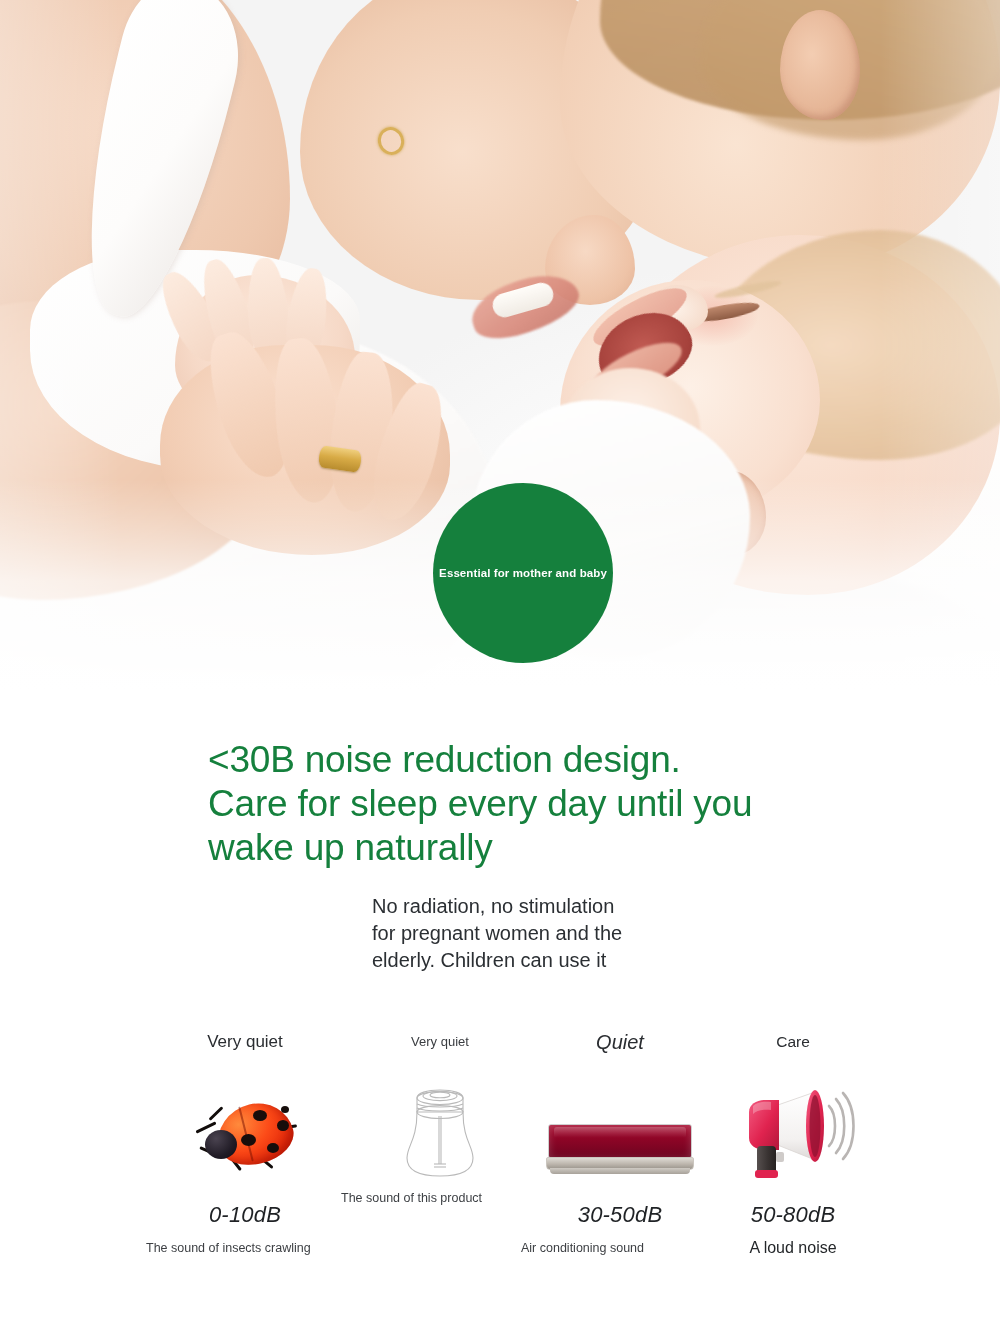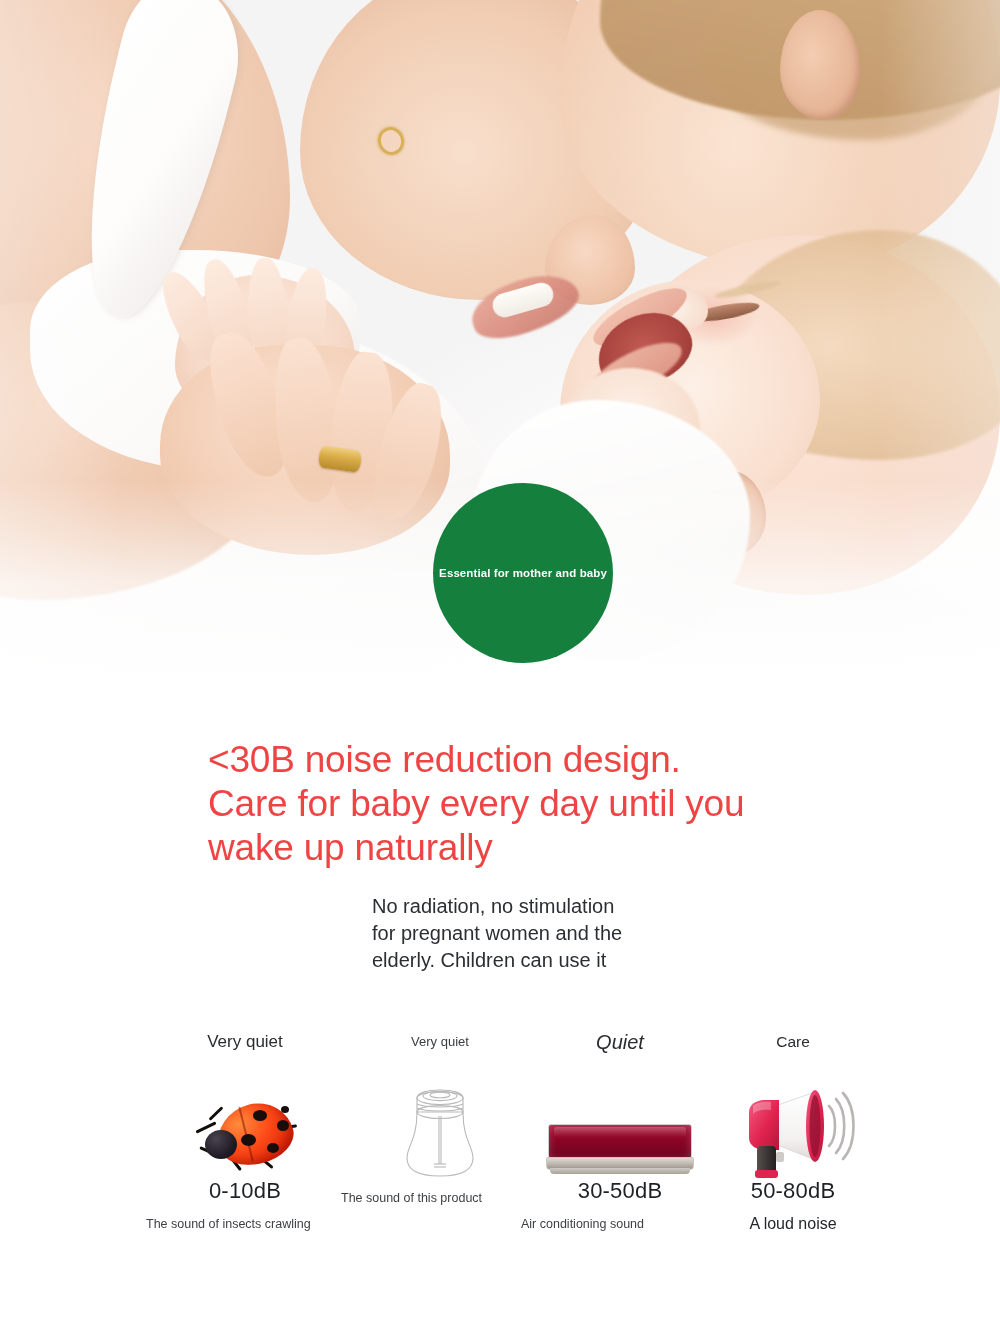--- a/index.html
+++ b/index.html
@@ -257,21 +257,21 @@
   .badge-text {
     color:#ffffff; font-size:11.5px; font-weight:700;
     letter-spacing:.1px; white-space:nowrap;
     text-shadow:0 0 1px rgba(0,0,0,.12);
   }
 
   
   .headline {
     position:absolute; left:208px; top:738px; width:700px;
     font-size:37px; line-height:44px; font-weight:400;
-    color:#ef4444; letter-spacing:-.2px;
+    color:#15803d; letter-spacing:-.2px;
   }
   .subtitle {
     position:absolute; left:372px; top:893px; width:420px;
     font-size:20px; line-height:27px; font-weight:400;
     color:#2b2f33;
   }
 
   
   .compare { position:absolute; left:0; top:1030px; width:1000px; height:240px; }
   .col { position:absolute; top:0; width:230px; height:240px; }
@@ -284,23 +284,24 @@
   }
   .col-2 .col-label { font-size:13px; color:#3a3d41; }
   .col-3 .col-label { font-size:20px;font-style:italic; }
   .col-4 .col-label { font-size:15.5px; }
 
   .icon-box {
     height:100px; display:flex; align-items:flex-end; justify-content:center;
     margin-top:22px;
   }
   .col-db {
-    text-align:center; 
+    text-align:center; margin-top:24px;
     font-size:22px; line-height:26px; color:#1f2225; font-weight:400;
     letter-spacing:.2px;
+    font-style:italic;
   }
   .col-cap {
     margin-top:12px; font-size:12.5px; line-height:16px;
     color:#3c3f43; padding-left:16px;
   }
   .col-4 .col-cap { text-align:center; font-size:16px; padding-left:0; color:#24272a; }
 
   
   .ladybug { position:relative; width:104px; height:82px; }
   .lb-body {
@@ -424,21 +425,21 @@
       <div class="hero-fade"></div>
     </div>
 
     <div class="badge" style="background:#15803d;">
       <span class="badge-text">Essential for mother and baby</span>
     </div>
   </div>
 
   <div class="headline">
     <div>&lt;30B noise reduction design.</div>
-    <div>Care for baby every day until you</div>
+    <div>Care for sleep every day until you</div>
     <div>wake up naturally</div>
   </div>
 
   <div class="subtitle">
     <div>No radiation, no stimulation</div>
     <div>for pregnant women and the</div>
     <div>elderly. Children can use it</div>
   </div>
 
   <div class="compare">

